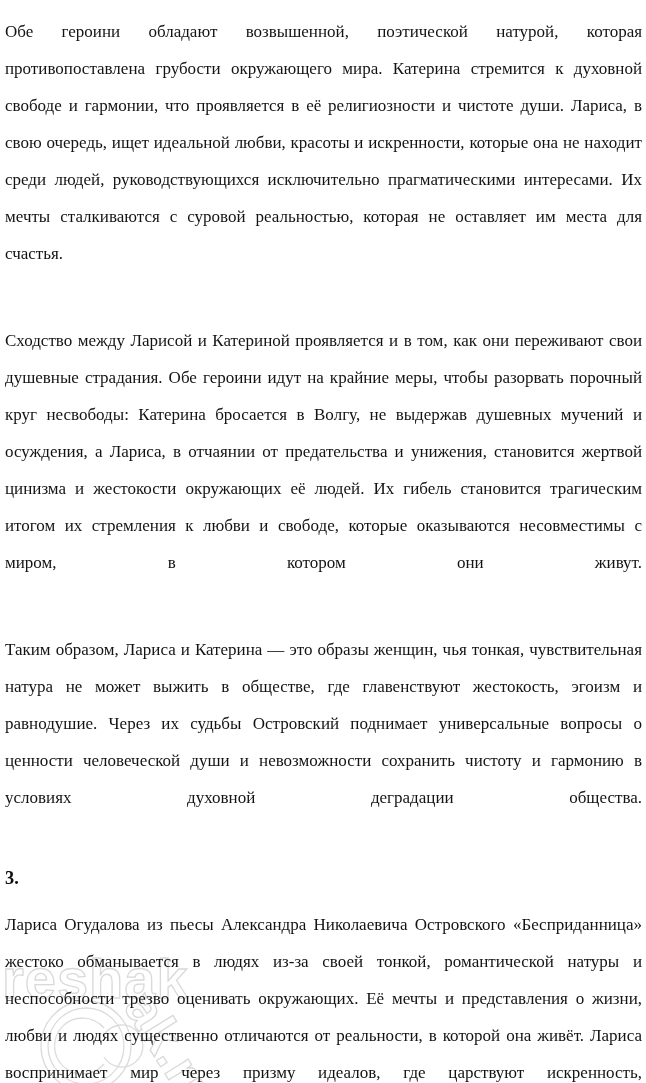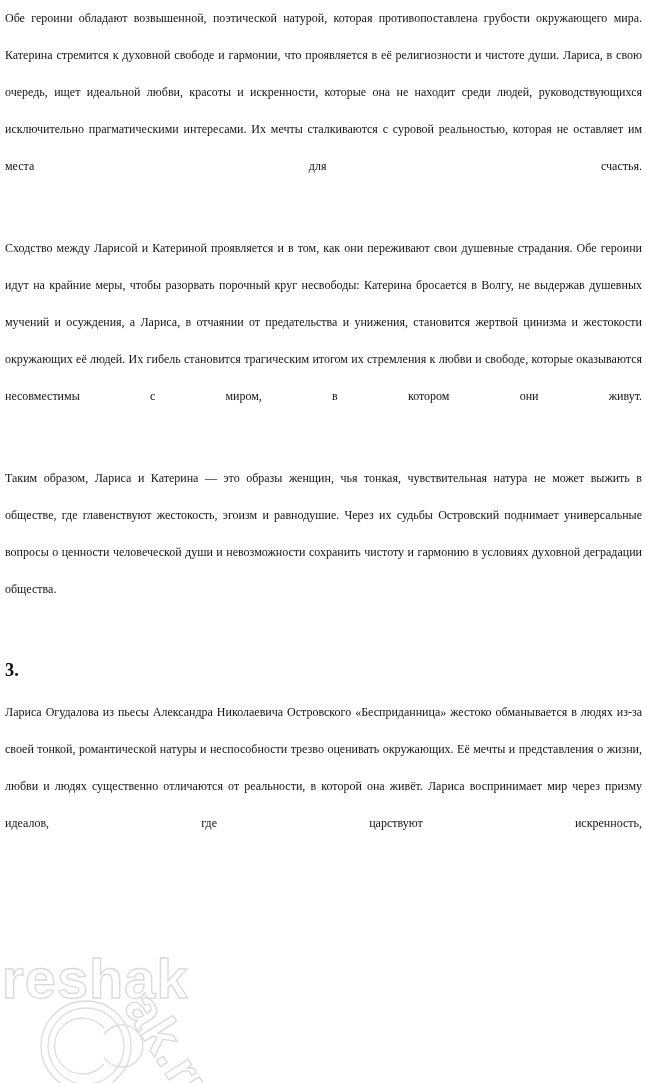--- a/index.html
+++ b/index.html
@@ -45,23 +45,23 @@
     position: absolute;
     left: 0;
     top: 0;
     width: 646px;
     padding: 0 4px 0 5px;
     box-sizing: border-box;
     z-index: 10;
   }
 
   p.para {
-    margin: 0 0 8px 0;
+    margin: 13px 0 8px 0;
     padding: 0;
-    font-size: 12px;
+    font-size: 17px;
     line-height: 37px;
     color: #131313;
     text-align: justify;
     text-justify: inter-word;
     -webkit-hyphens: none;
     hyphens: none;
     word-spacing: 0.2px;
   }
   p.para:last-child { margin-bottom: 0; }
 

